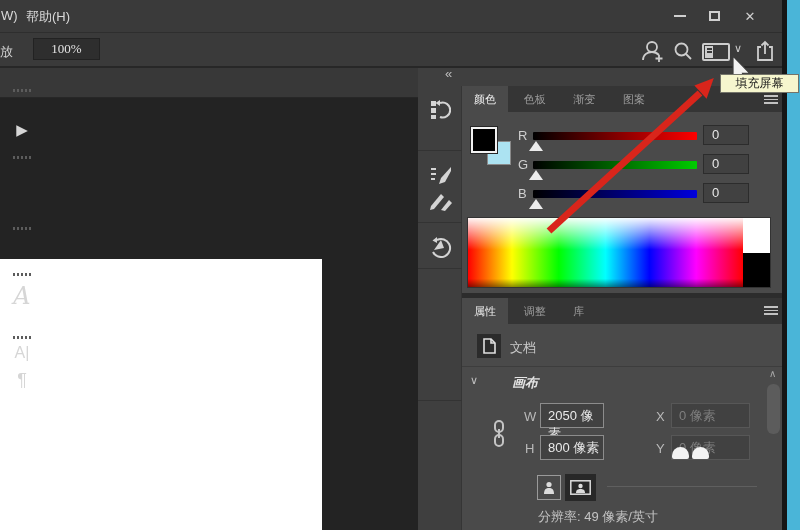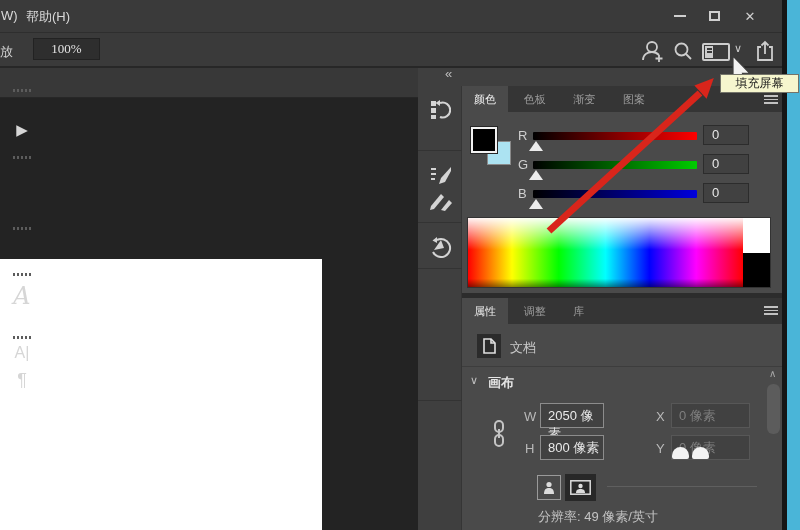--- a/index.html
+++ b/index.html
@@ -230,21 +230,21 @@
        display:flex; align-items:center; justify-content:center;">
     <svg width="13" height="16" viewBox="0 0 13 16">
       <path d="M1 1 H8 L12 5 V15 H1 Z" fill="none" stroke="#e0e0e0" stroke-width="1.6"></path>
       <path d="M8 1 V5 H12" fill="none" stroke="#e0e0e0" stroke-width="1.6"></path>
     </svg>
   </div>
   <span class="abs" style="left:510px; top:339px; color:#c9c9c9;">文档</span>
   <div class="abs" style="left:462px; top:366px; width:321px; height:1px; background:#3d3d3d;"></div>
 
   <span class="abs" style="left:470px; top:374px; color:#c0c0c0; font-size:11px;">∨</span>
-  <span class="abs" style="left:488px; top:374px; color:#e4e4e4; font-weight:bold;">画布</span>
+  <span class="abs" style="left:512px; top:374px; color:#e4e4e4; font-weight:bold;font-style:italic;">画布</span>
 
   <svg class="abs" style="left:491px; top:419px;" width="16" height="30" viewBox="0 0 16 30">
     <rect x="4" y="2" width="8" height="11" rx="4" fill="none" stroke="#c4c4c4" stroke-width="2"></rect>
     <rect x="4" y="16" width="8" height="11" rx="4" fill="none" stroke="#c4c4c4" stroke-width="2"></rect>
     <path d="M8 10 V19" stroke="#c4c4c4" stroke-width="2"></path>
   </svg>
 
   <span class="abs plabel" style="left:524px; top:409px;">W</span>
   <div class="abs field" style="left:540px; top:403px; width:64px;">2050 像素</div>
   <span class="abs plabel" style="left:656px; top:409px;">X</span>

